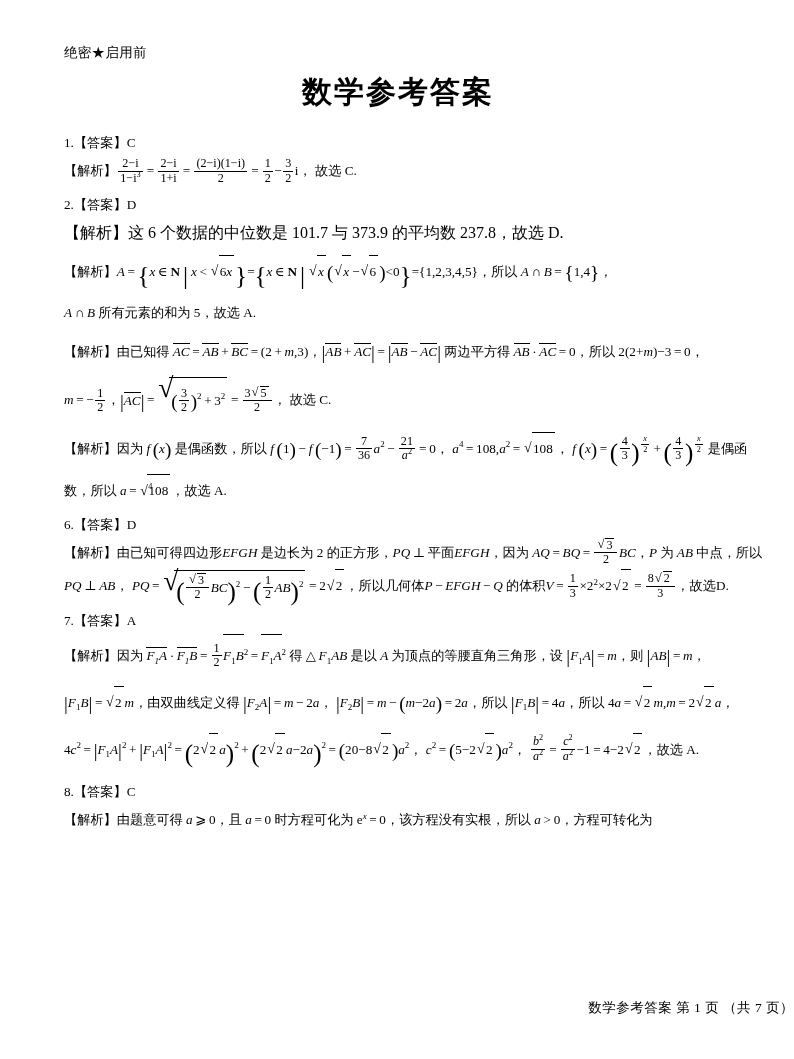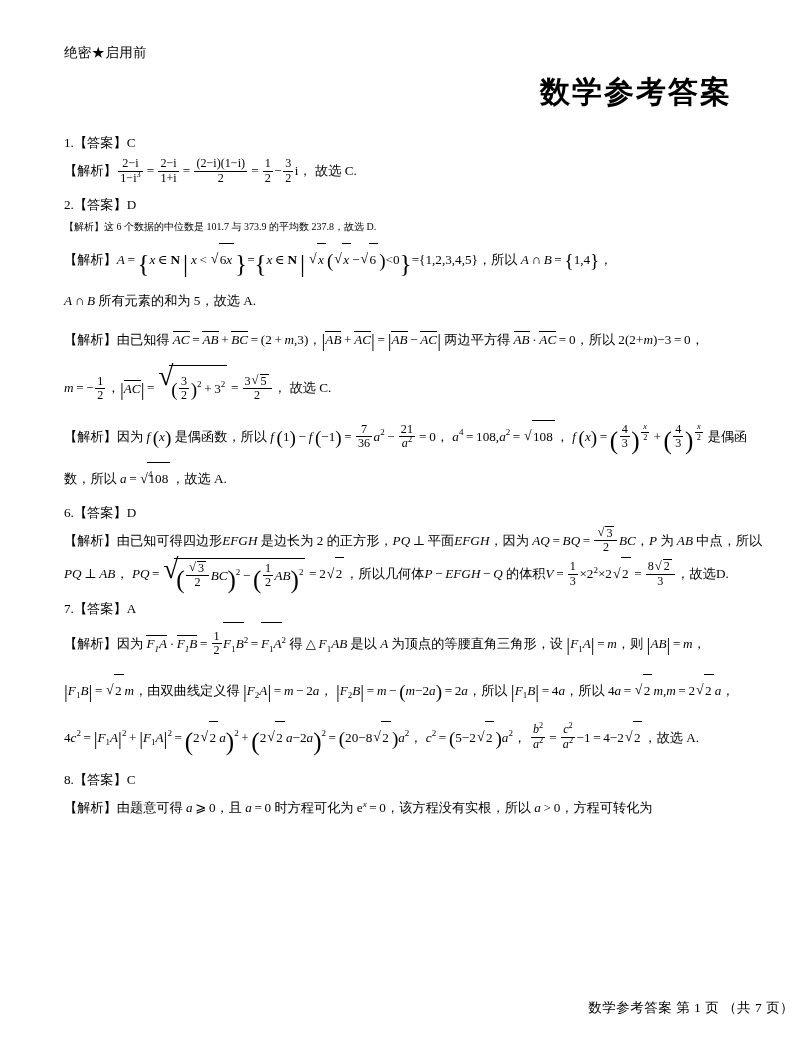--- a/index.html
+++ b/index.html
@@ -22,38 +22,38 @@
     padding: 44px 62px 0 64px;
     position: relative;
   }
   .secret-line {
     font-size: 13.5px;
     font-family: "Liberation Serif", "DejaVu Serif", serif;
     letter-spacing: 0.3px;
     margin: 0 0 10px 0;
   }
   .doc-title {
-    text-align: right;
+    text-align: center;
     font-size: 30px;
     font-weight: bold;
     font-family: "Liberation Serif", "DejaVu Serif", serif;
     letter-spacing: 2px;
     margin: 4px 0 20px 0;
   }
   .qblock {
     margin-bottom: 1px;
   }
   .ansline {
     font-size: 13.2px;
     line-height: 1.55;
     margin: 7px 0 2px 0;
     white-space: nowrap;
   }
   .expl {
-    font-size: 10px;
+    font-size: 16px;
     line-height: 2.0;
     margin: 0;
   }
   .bold {
     font-weight: normal;
   }
   i, .it {
     font-style: italic;
     font-family: "Liberation Serif", "DejaVu Serif", serif;
   }

